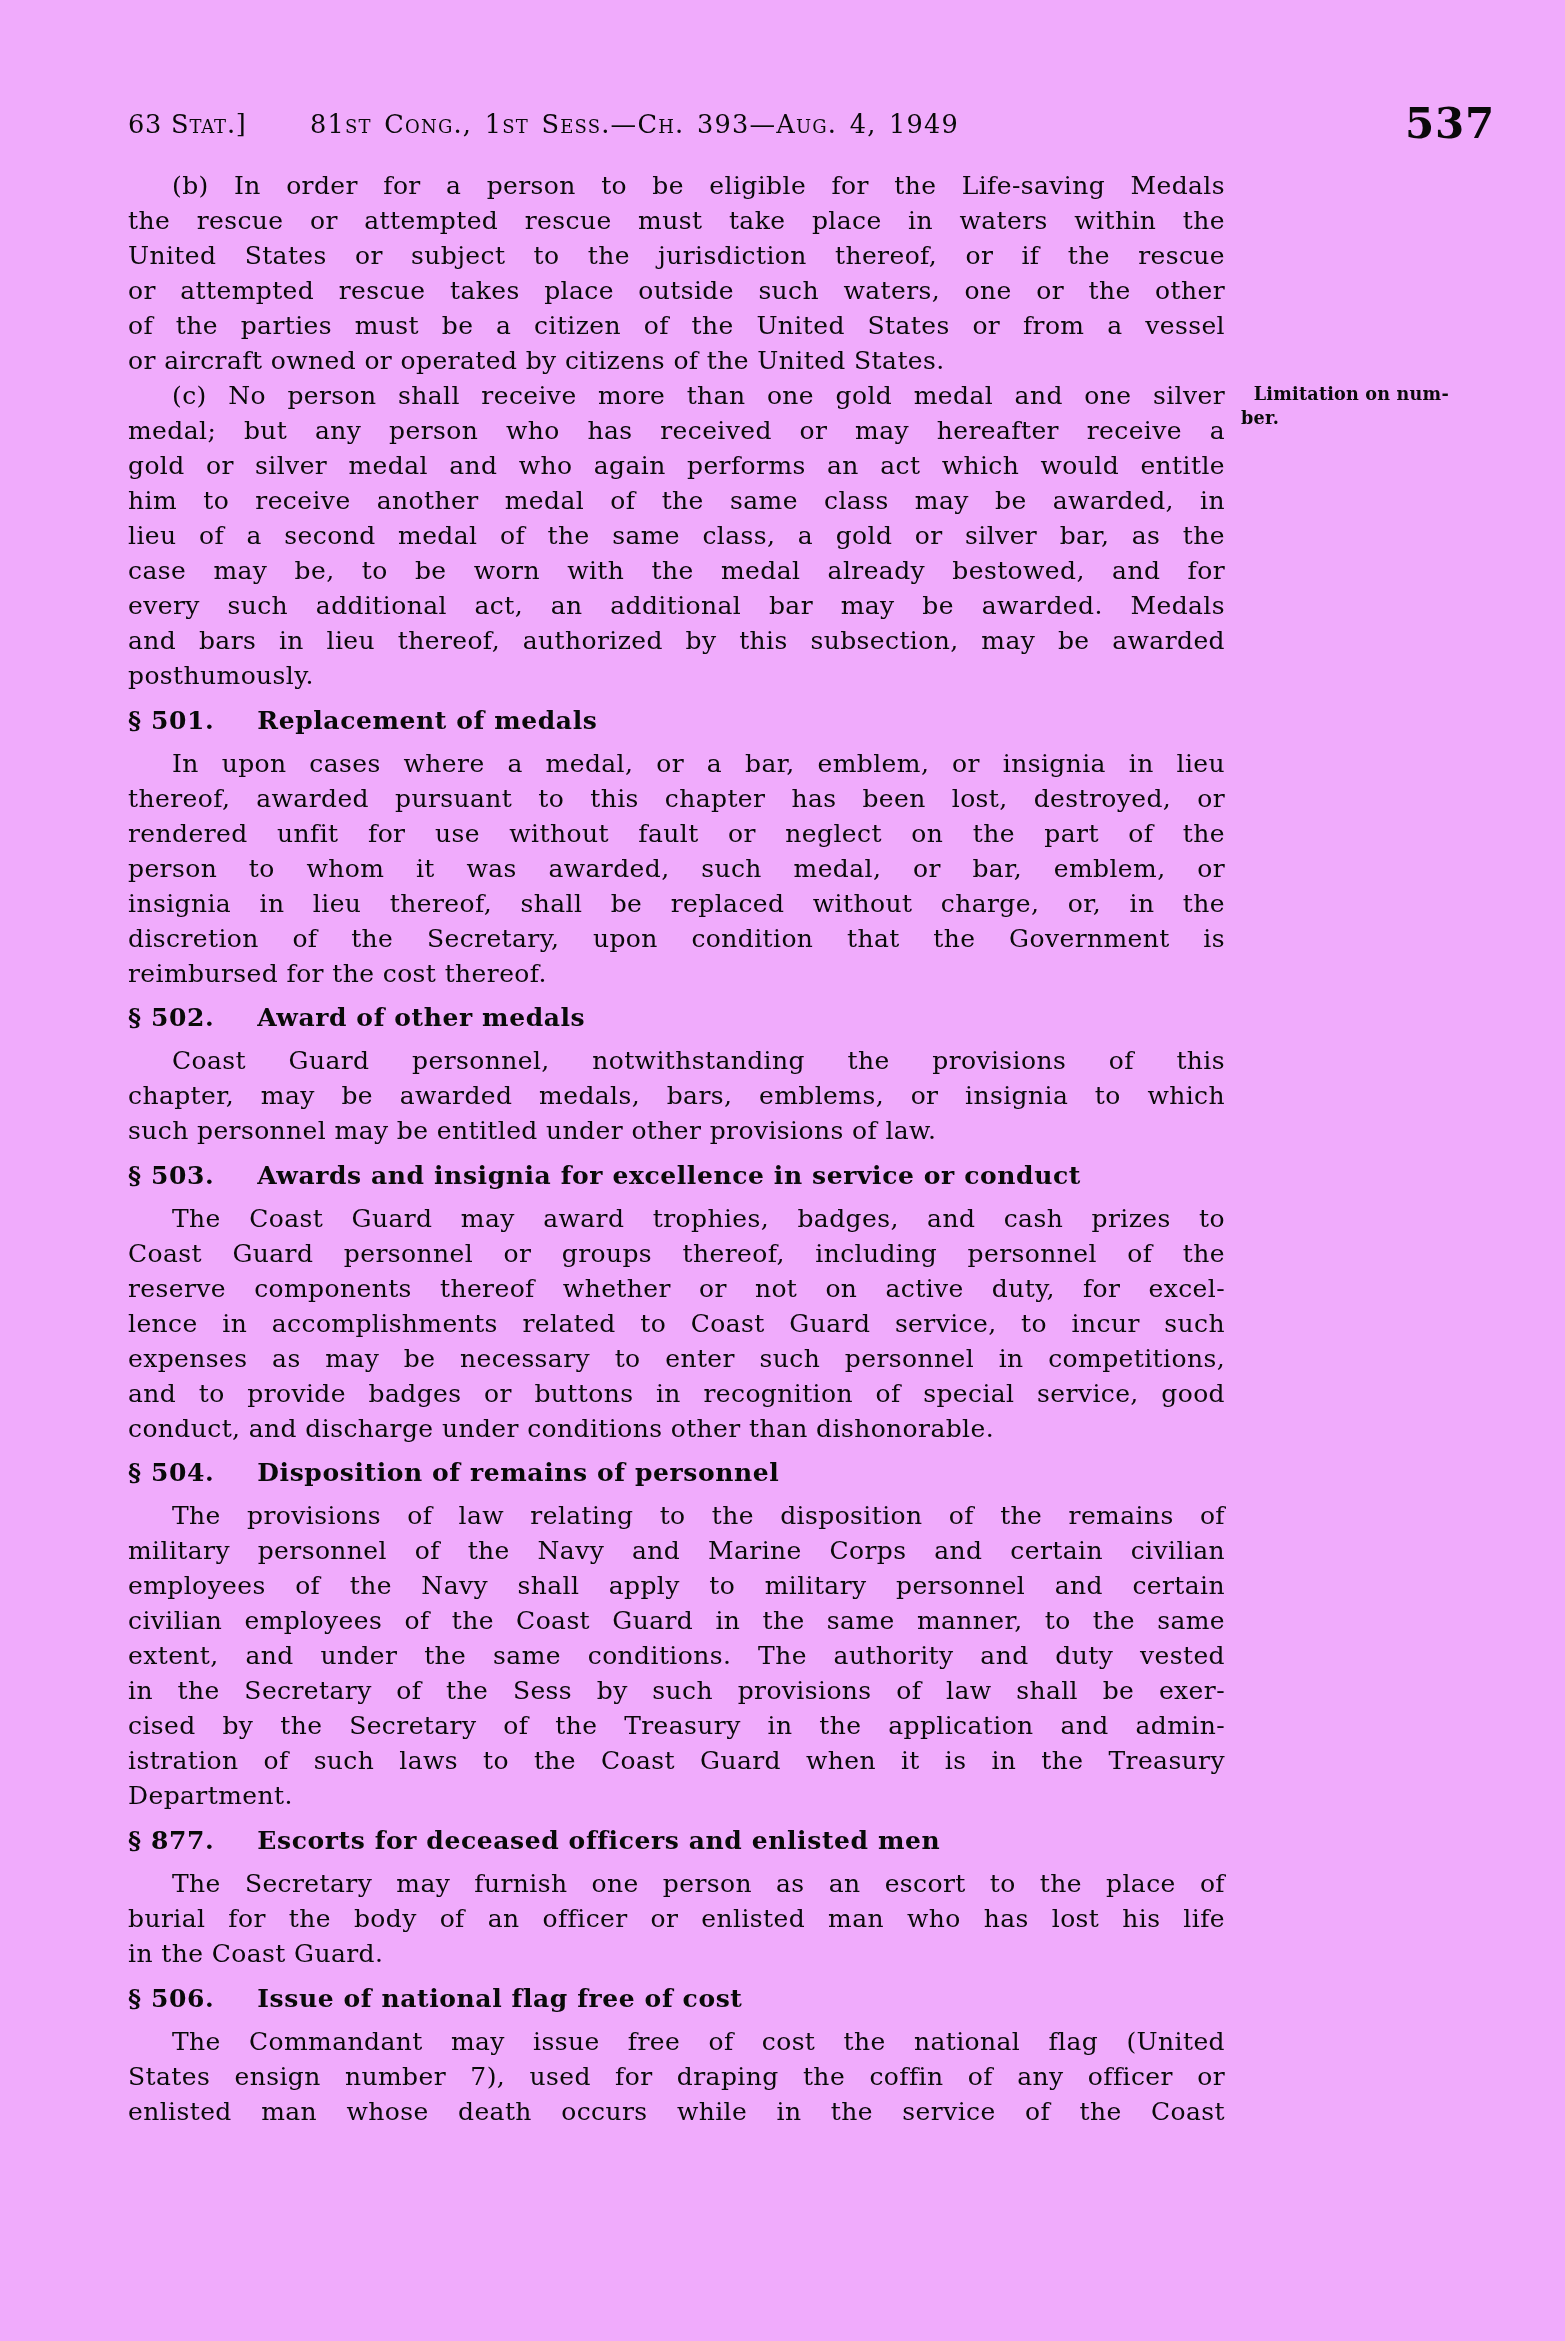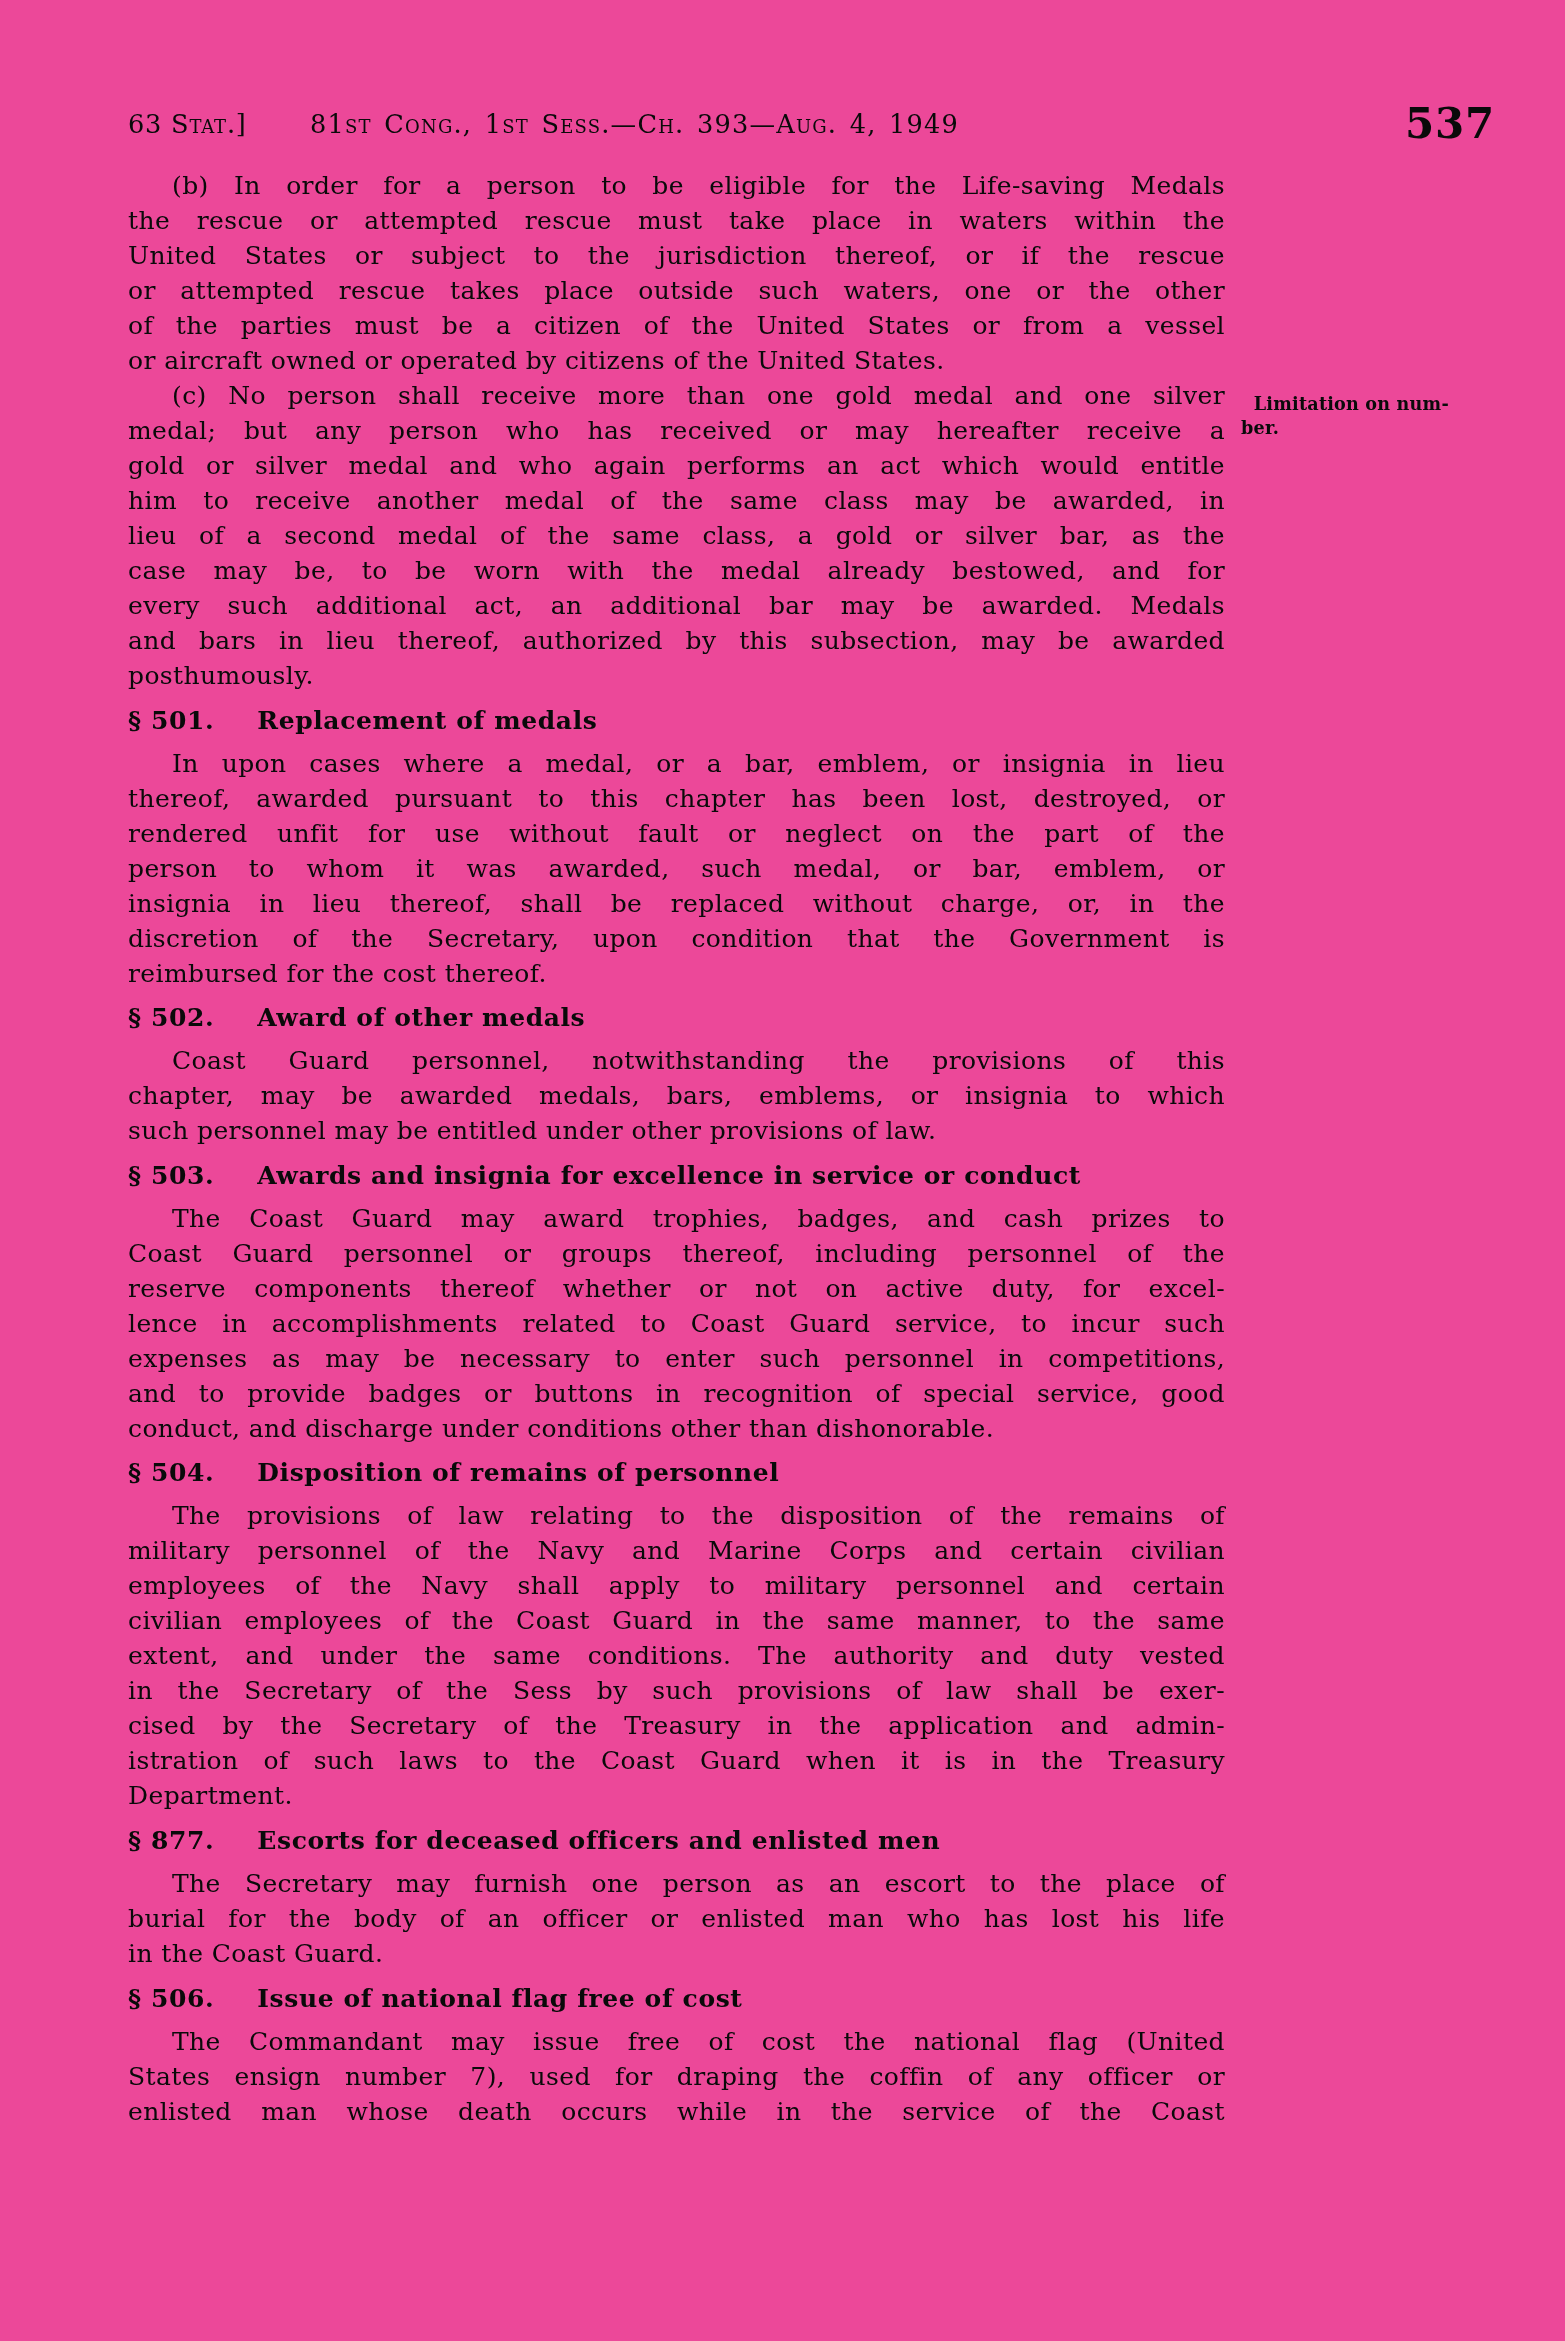--- a/index.html
+++ b/index.html
@@ -4,21 +4,21 @@
 <style>
   html, body {
     margin: 0;
     padding: 0;
     background: #ffffff;
   }
   .page {
     position: relative;
     width: 1565px;
     height: 2342px;
-    background: #ec4899;
+    background: #f0abfc;
     color: #0a0a0a;
     font-family: "DejaVu Serif", "Liberation Serif", serif;
     overflow: hidden;
   }
   
   .hdr-stat {
     position: absolute;
     left: 128px;
     top: 109px;
     font-size: 25.6px;
@@ -85,21 +85,20 @@
   
   .margin-note {
     position: absolute;
     left: 1241px;
     top: 382px;
     width: 264px;
     font-size: 17.6px;
     line-height: 24px;
     font-weight: bold;
     letter-spacing: 0.2px;
-    margin-top: 10px;
   }
   .margin-note .line:first-child {
     text-indent: 12.8px;
   }
 </style>
 </head>
 <body>
 
 <div class="page">
 

